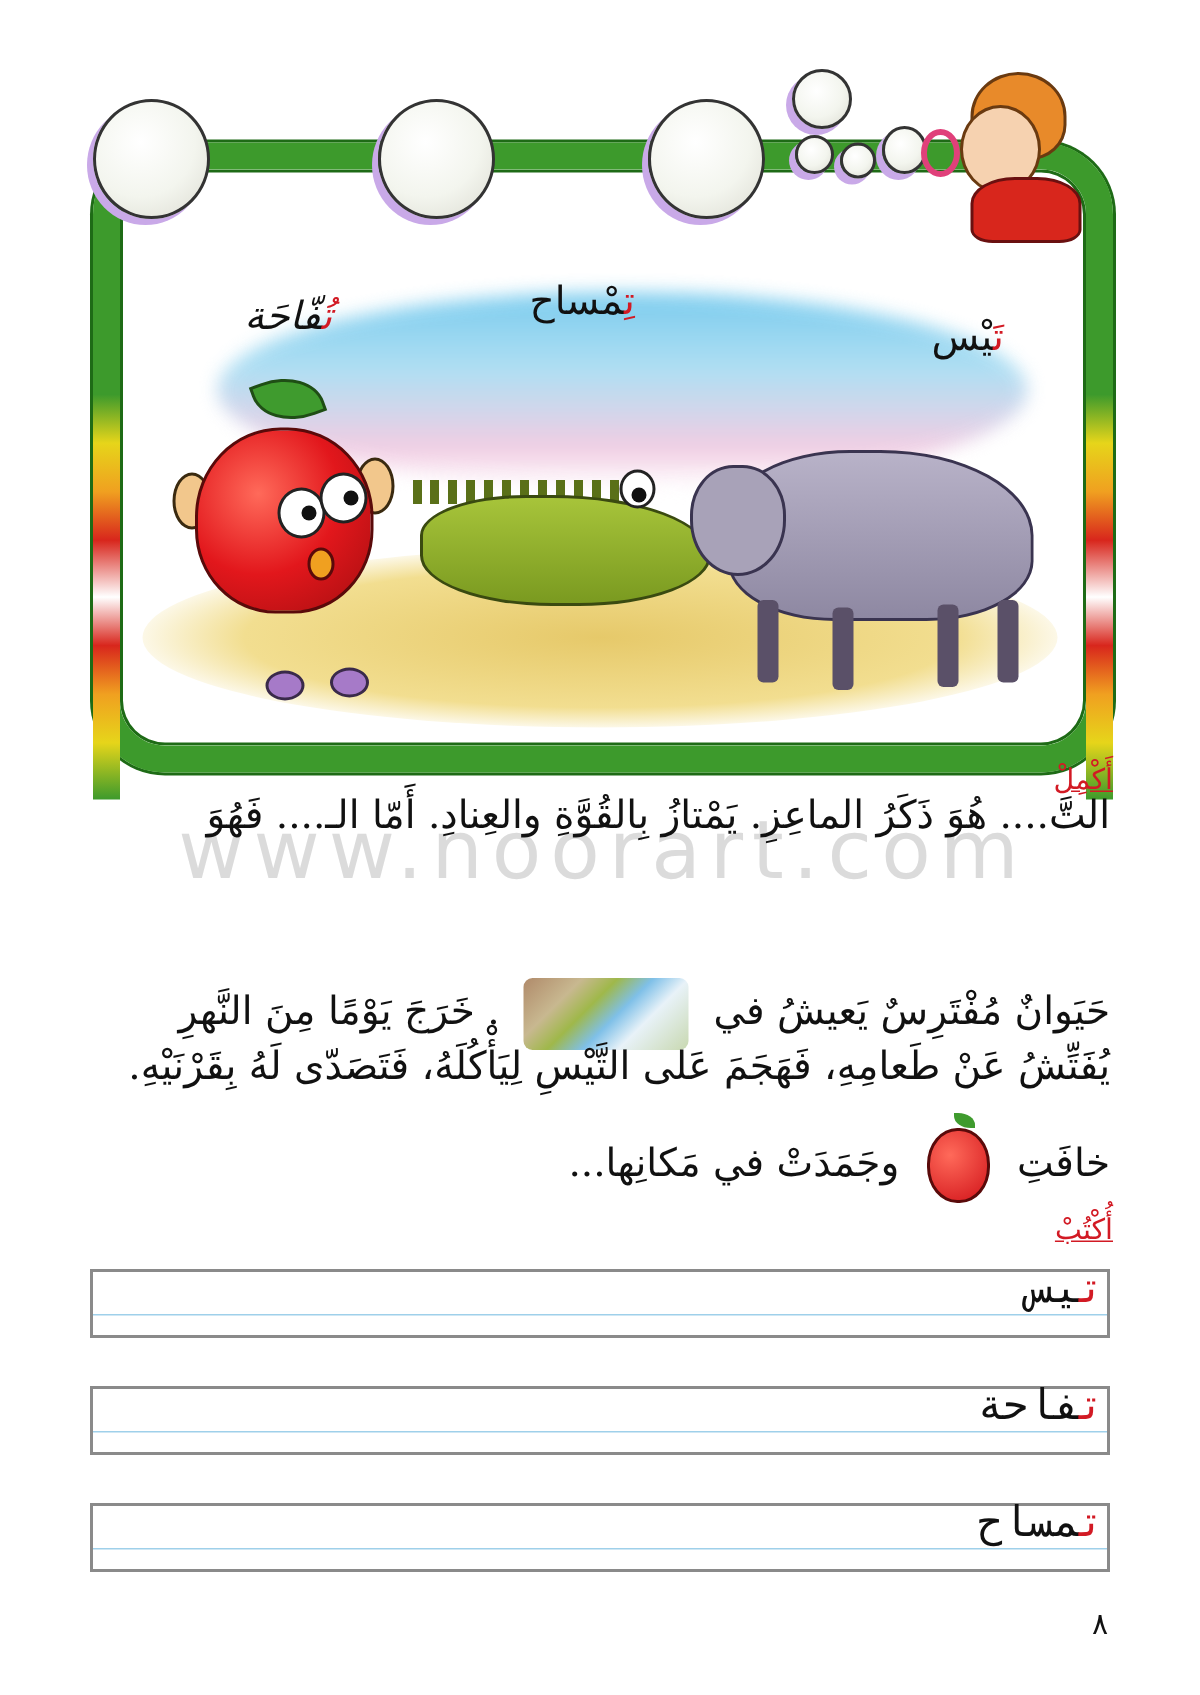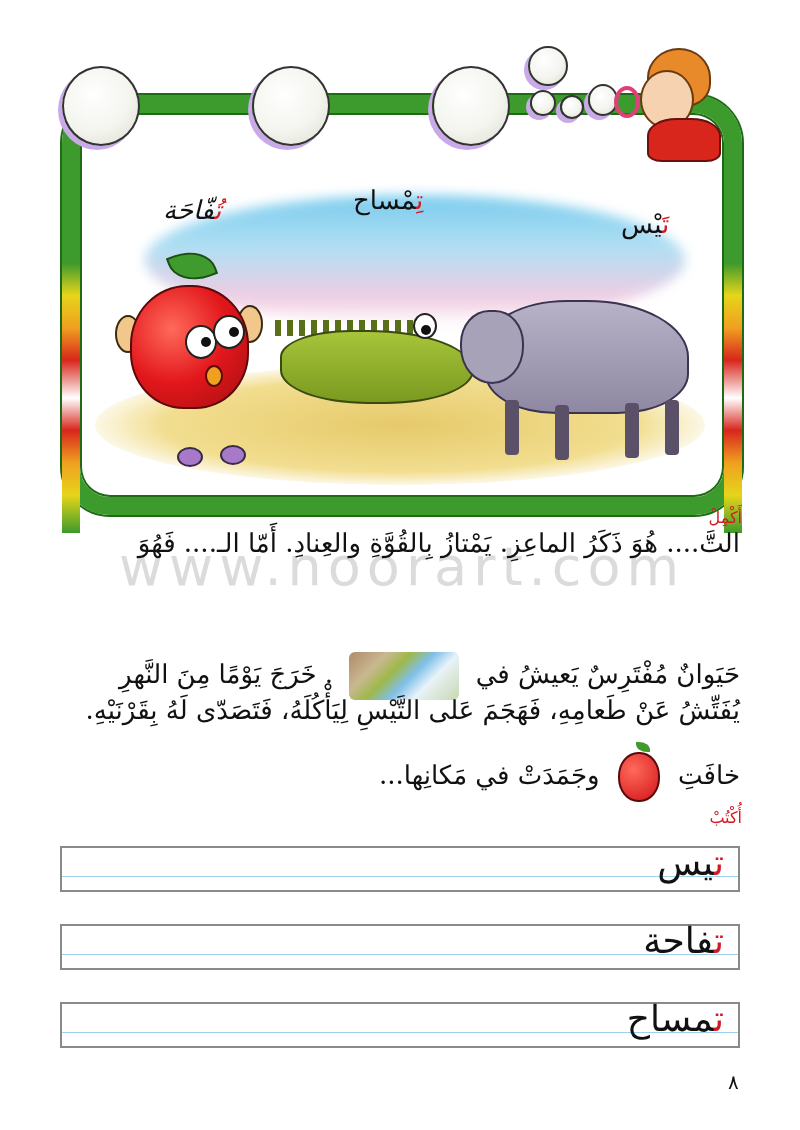--- a/index.html
+++ b/index.html
@@ -32,30 +32,30 @@
   .croc{position:absolute;left:195px;top:165px;width:190px;height:70px;border-radius:40% 60% 50% 50%;
     background:linear-gradient(to bottom,#a7c43a,#7a9a20);border:2px solid #3a4a10;}
   .croc-spikes{position:absolute;left:190px;top:155px;width:140px;height:16px;
     background:repeating-linear-gradient(90deg,#5a7018 0 6px,transparent 6px 12px);}
   .goat{position:absolute;left:400px;top:135px;width:200px;height:110px;border-radius:40% 50% 35% 35%;
     background:linear-gradient(to bottom,#b8b2c8,#8e88a2);border:2px solid #3a3450;}
   .goat-head{position:absolute;left:375px;top:145px;width:60px;height:70px;border-radius:45% 45% 50% 50%;background:#a8a2b8;border:2px solid #3a3450;}
   .leg{position:absolute;width:14px;height:55px;background:#5a5068;border-radius:4px;}
   .watermark{position:absolute;left:0;top:535px;width:740px;text-align:center;font-family:"DejaVu Sans",sans-serif;
     font-size:54px;color:rgba(190,190,190,.55);letter-spacing:6px;pointer-events:none;padding-left:32px;}
-  .head{position:absolute;font-family:"DejaVu Serif",serif;color:#d21a24;font-size:16px;direction:rtl;}
+  .head{position:absolute;font-family:"DejaVu Serif",serif;color:#d21a24;font-size:19px;direction:rtl;text-decoration:underline;}
   .para{position:absolute;right:60px;font-family:"DejaVu Serif",serif;font-size:26px;direction:rtl;white-space:nowrap;color:#111;}
   .river{display:inline-block;width:110px;height:48px;vertical-align:middle;border-radius:6px;margin:0 8px;
     background:linear-gradient(135deg,#b08a6a 0%,#c8b890 25%,#9fb84a 40%,#7fc0e8 55%,#e8f2f8 70%,#c8d8b0 100%);}
   .mini-apple{display:inline-block;width:38px;height:46px;vertical-align:middle;margin:0 10px;border-radius:48%;
     background:radial-gradient(circle at 35% 35%,#ff6a5a,#d2141a);border:2px solid #5a0a0a;position:relative;}
   .mini-apple::before{content:"";position:absolute;left:16px;top:-12px;width:14px;height:10px;background:#3f9b2e;border-radius:0 80% 0 80%;}
   .row{position:absolute;left:60px;width:680px;height:46px;border:2px solid #8a8a8a;box-sizing:border-box;}
   .row .guide{position:absolute;left:0;right:0;top:28px;height:1px;background:#9fd0ea;}
-  .row .word{position:absolute;right:14px;top:-6px;font-family:Liberation Serif, serif;font-size:36px;direction:rtl;color:#111;}
+  .row .word{position:absolute;right:2px;top:-6px;font-family:Liberation Mono, monospace;font-size:28px;direction:rtl;color:#111;}
   .row .word .r{color:#d21a24;}
   .pagenum{position:absolute;left:728px;top:1070px;font-family:"DejaVu Sans",sans-serif;font-size:20px;}
   .boy{position:absolute;left:612px;top:48px;width:120px;height:110px;}
   .boy .hair{position:absolute;left:35px;top:0;width:60px;height:55px;border-radius:50% 50% 40% 40%;background:#e88a2a;border:2px solid #6a3a10;}
   .boy .face{position:absolute;left:28px;top:22px;width:50px;height:55px;border-radius:50%;background:#f6d2b0;border:2px solid #6a3a10;}
   .boy .shirt{position:absolute;left:35px;top:70px;width:70px;height:40px;border-radius:40% 40% 20% 20%;background:#d8261c;border:2px solid #6a1010;}
   .boy .wand{position:absolute;left:2px;top:38px;width:18px;height:24px;border-radius:50%;border:4px solid #e0407a;}
 </style>
 </head>
 <body>

